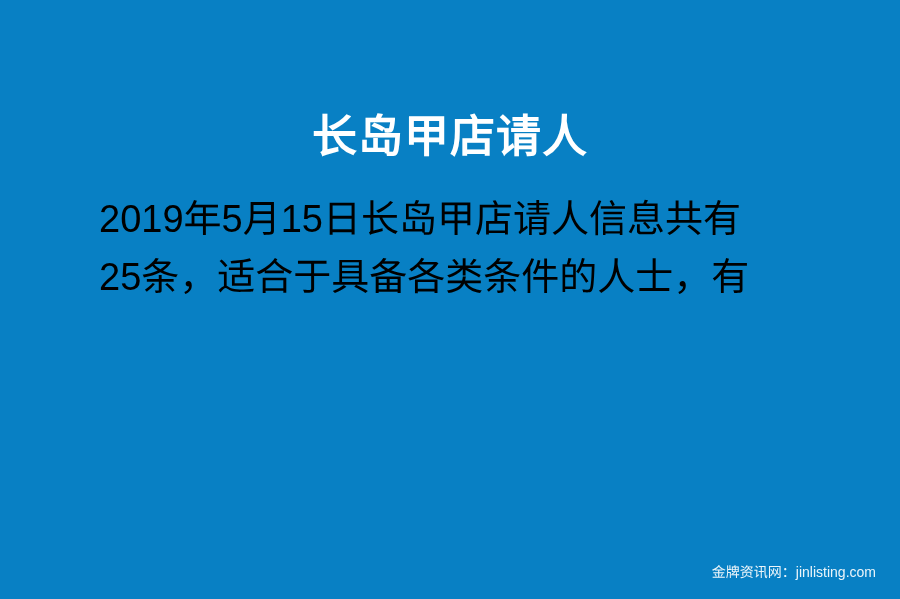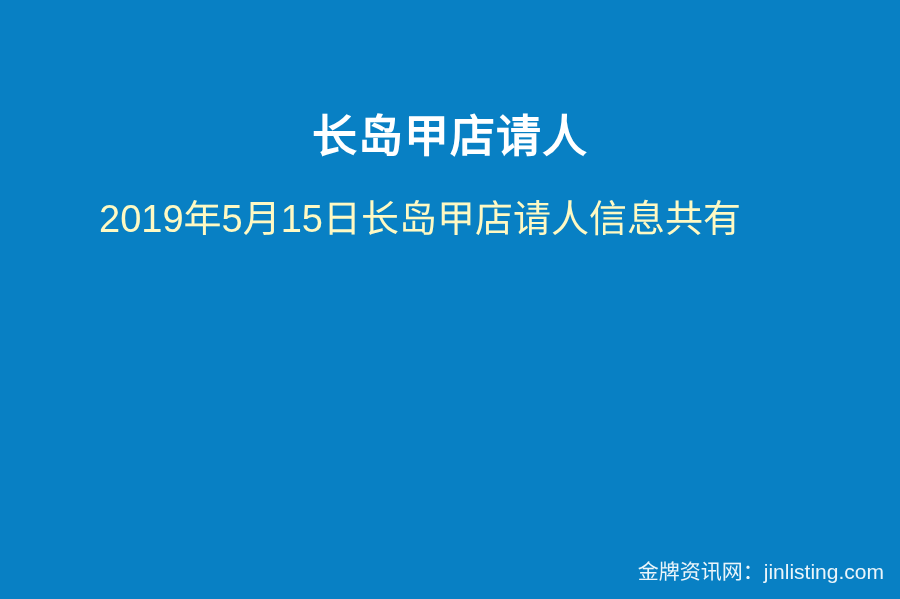--- a/index.html
+++ b/index.html
@@ -39,53 +39,54 @@
     letter-spacing: 1px;
     white-space: nowrap;
   }
 
   
   .poster-body {
     position: absolute;
     left: 99px;
     top: 190px;
     width: 706px;
-    color: #fef9c3;
+    color: #000000;
     font-size: 38px;
     font-weight: normal;
     line-height: 58px;
     letter-spacing: 0px;
     text-align: left;
     word-break: break-all;
   }
 
   .poster-body .body-line {
     display: block;
     white-space: nowrap;
   }
 
   
   .watermark {
     position: absolute;
-    right: 16px;
+    right: 24px;
     bottom: 14px;
     color: #ffffff;
     opacity: 0.92;
-    font-size: 21px;
+    font-size: 14px;
     line-height: 26px;
     font-weight: normal;
     white-space: nowrap;
   }
 </style>
 </head>
 <body>
 
 <div class="poster">
 
   <h1 class="poster-title">长岛甲店请人</h1>
 
   <div class="poster-body">
     <span class="body-line">2019年5月15日长岛甲店请人信息共有</span>
+    <span class="body-line">25条，适合于具备各类条件的人士，有</span>
   </div>
 
   <div class="watermark">金牌资讯网：jinlisting.com</div>
 
 </div>
 
 </body></html>

